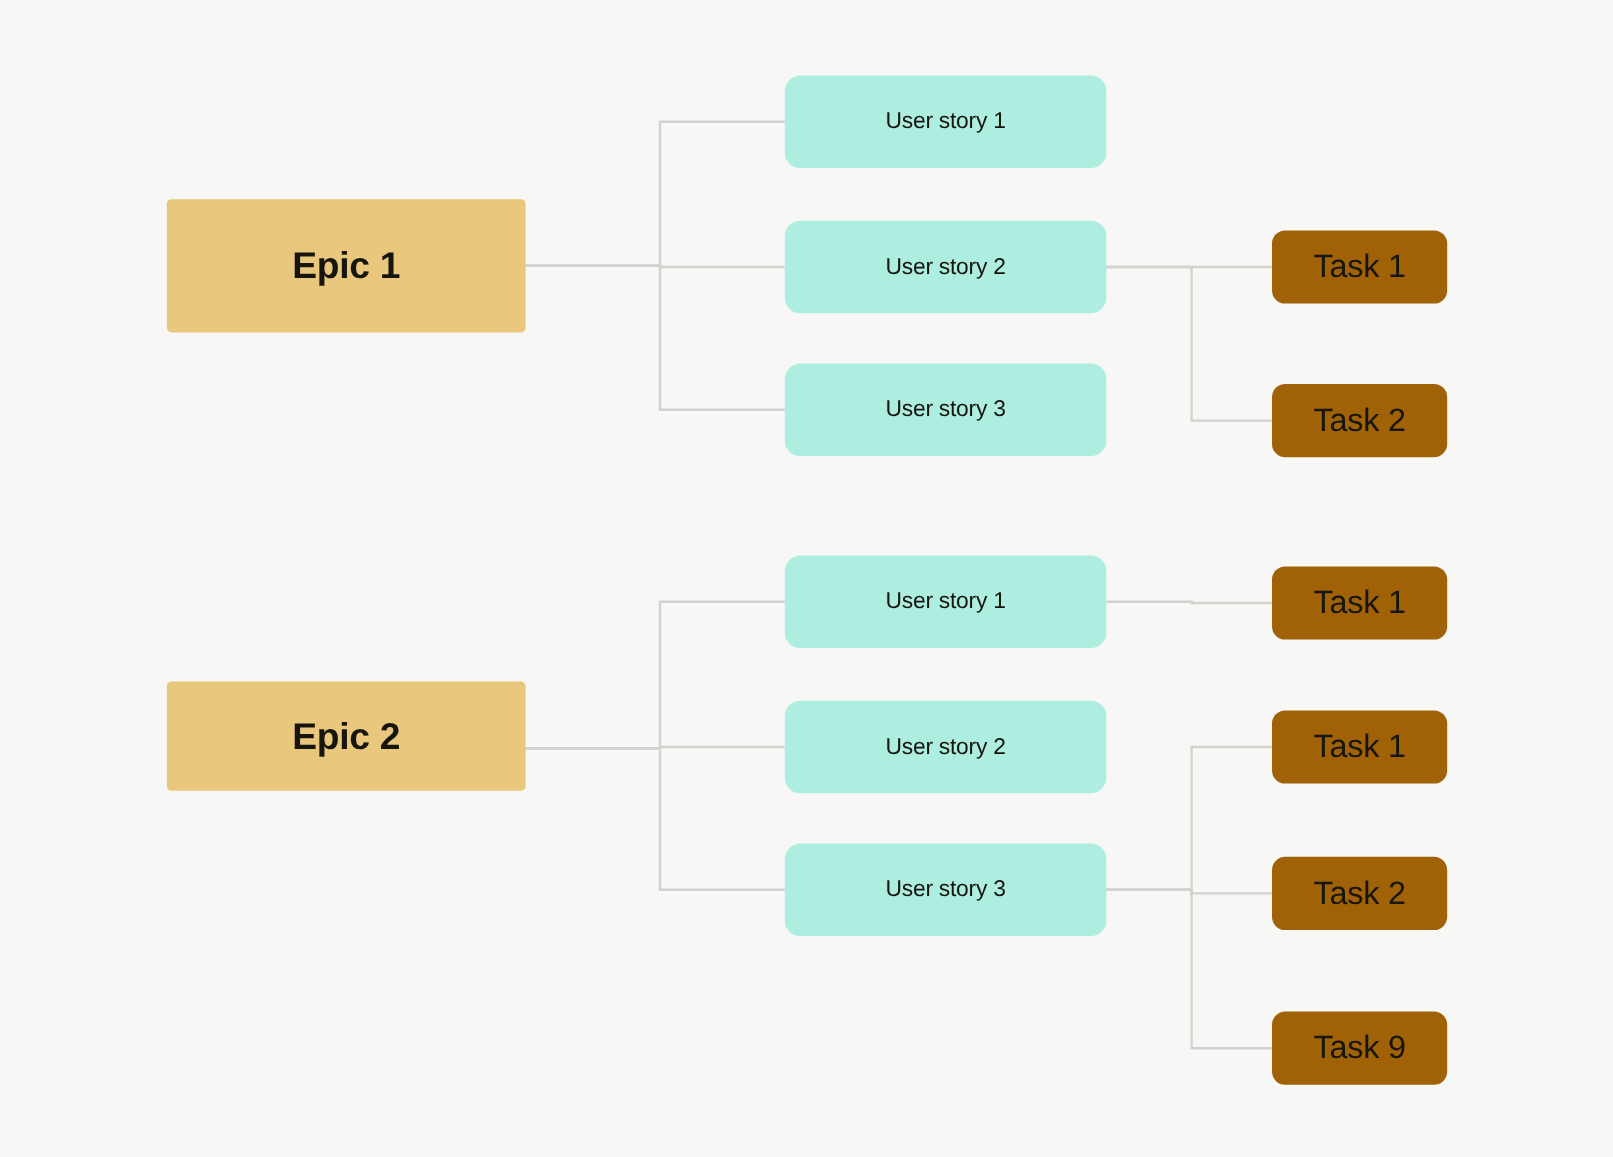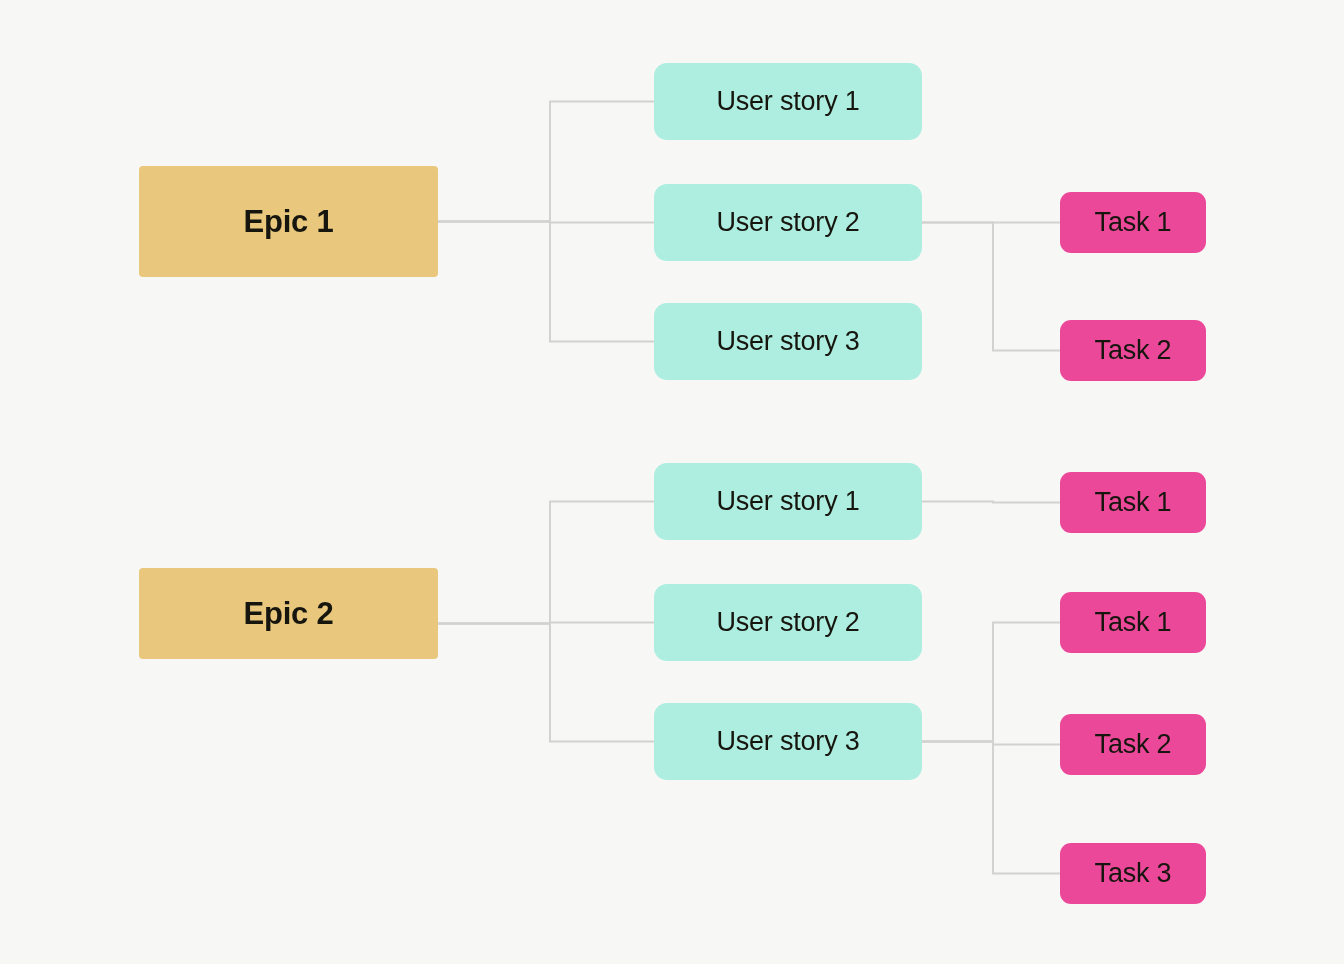--- a/index.html
+++ b/index.html
@@ -39,26 +39,26 @@
   .node.epic {
     background: #e9c77d;
     border-radius: 4px;
     font-size: 31px;
     font-weight: 700;
     letter-spacing: -0.2px;
   }
   .node.story {
     background: #aeeee0;
     border-radius: 13px;
-    font-size: 27px;
+    font-size: 19px;
     font-weight: 400;
     letter-spacing: -0.2px;
   }
   .node.task {
-    background: #ec4899;
+    background: #a16207;
     border-radius: 11px;
     font-size: 27px;
     font-weight: 400;
     letter-spacing: -0.2px;
   }
 </style>
 </head>
 <body style="background: rgb(247, 247, 245);">
 
 <div id="canvas">
@@ -83,15 +83,15 @@
       <div class="node story" style="left: 654px; top: 184px; width: 268px; height: 77px;">User story 2</div>
       <div class="node story" style="left: 654px; top: 303px; width: 268px; height: 77px;">User story 3</div>
       <div class="node story" style="left: 654px; top: 463px; width: 268px; height: 77px;">User story 1</div>
       <div class="node story" style="left: 654px; top: 584px; width: 268px; height: 77px;">User story 2</div>
       <div class="node story" style="left: 654px; top: 703px; width: 268px; height: 77px;">User story 3</div>
       <div class="node task" style="left: 1060px; top: 192px; width: 146px; height: 61px;">Task 1</div>
       <div class="node task" style="left: 1060px; top: 320px; width: 146px; height: 61px;">Task 2</div>
       <div class="node task" style="left: 1060px; top: 472px; width: 146px; height: 61px;">Task 1</div>
       <div class="node task" style="left: 1060px; top: 592px; width: 146px; height: 61px;">Task 1</div>
       <div class="node task" style="left: 1060px; top: 714px; width: 146px; height: 61px;">Task 2</div>
-      <div class="node task" style="left: 1060px; top: 843px; width: 146px; height: 61px;">Task 3</div>
+      <div class="node task" style="left: 1060px; top: 843px; width: 146px; height: 61px;">Task 9</div>
     </div>
 </div>
 
 </body></html>

